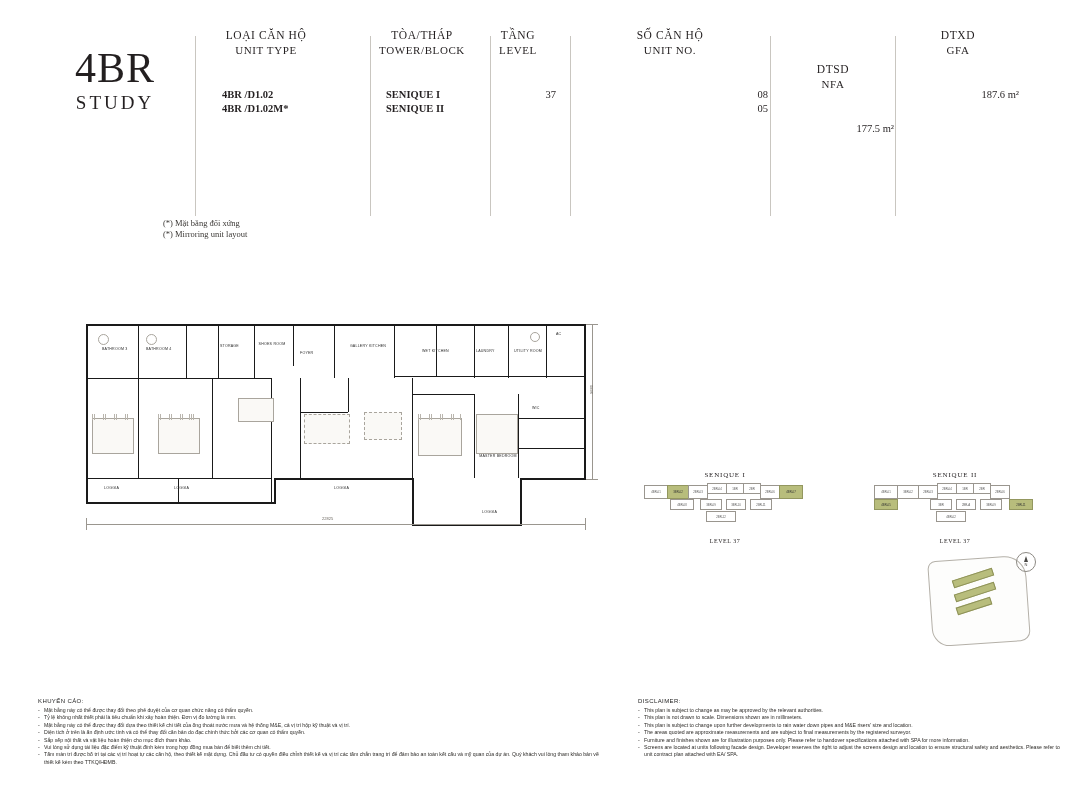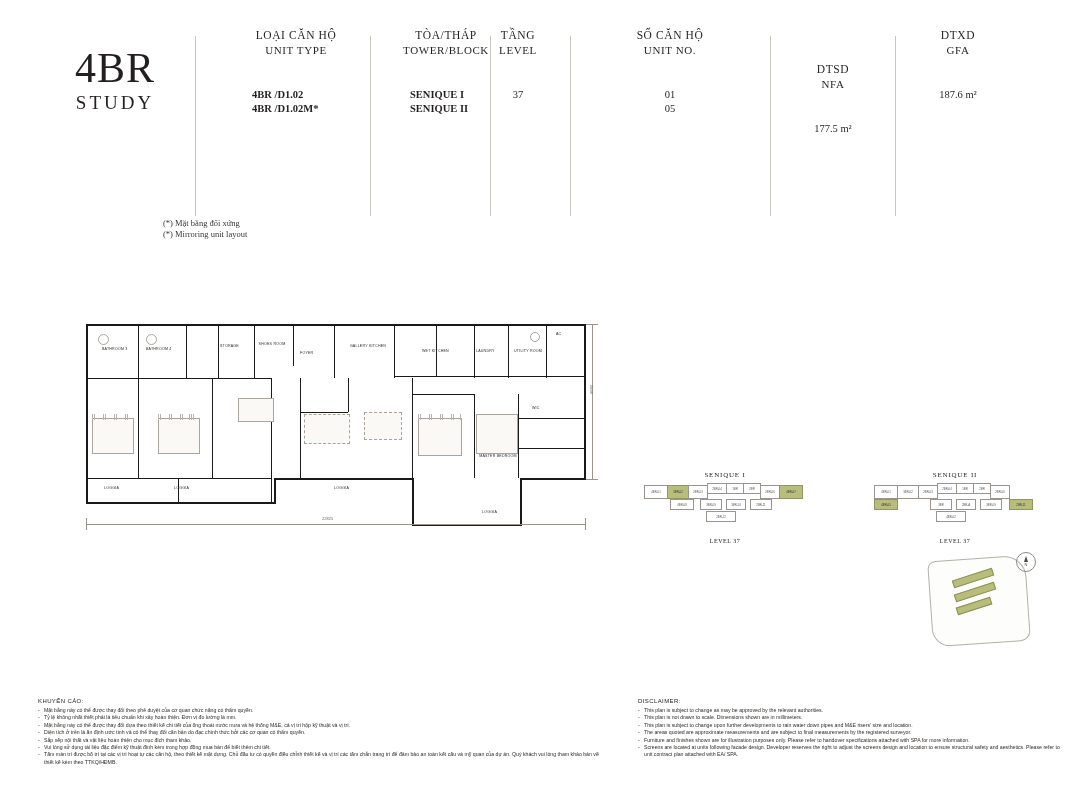--- a/index.html
+++ b/index.html
@@ -12,21 +12,21 @@
 
   
   .header{position:absolute;left:40px;top:28px;width:1000px;height:190px;}
   .hdr-title{position:absolute;left:0;top:18px;width:150px;text-align:center;}
   .hdr-title .big{font-size:42px;letter-spacing:1px;line-height:44px;font-family:"Liberation Serif",serif;}
   .hdr-title .sub{font-size:19px;letter-spacing:3px;margin-top:2px;}
 
   .col{position:absolute;top:0;}
   .col .lbl1{font-size:11.5px;letter-spacing:.6px;text-transform:uppercase;text-align:center;line-height:15px;}
   .col .lbl2{font-size:11px;letter-spacing:.6px;text-transform:uppercase;text-align:center;line-height:15px;}
-  .col .val{font-size:10.5px;text-align:center;line-height:14px;margin-top:30px;font-family:"Liberation Serif",serif;}
+  .col .val{font-size:10.5px;text-align:right;line-height:14px;margin-top:30px;font-family:"Liberation Serif",serif;}
   .col .val.left{text-align:left;font-weight:bold;}
   .vline{position:absolute;top:8px;width:1px;height:180px;background:#c9c6c0;}
 
   .note{position:absolute;left:163px;top:218px;font-size:8.5px;line-height:11px;color:#3a3734;}
 
   
   .plan{position:absolute;left:78px;top:318px;width:520px;height:215px;}
   .wall{position:absolute;background:#1a1a1a;}
   .rlabel{position:absolute;font-size:3.6px;letter-spacing:.2px;color:#2b2b2b;font-family:"Liberation Sans",sans-serif;text-transform:uppercase;}
   .hatch{position:absolute;background:
@@ -77,44 +77,44 @@
       <div class="sub">STUDY</div>
     </div>
 
     <div class="vline" style="left:155px;"></div>
     <div class="vline" style="left:330px;"></div>
     <div class="vline" style="left:450px;"></div>
     <div class="vline" style="left:530px;"></div>
     <div class="vline" style="left:730px;"></div>
     <div class="vline" style="left:855px;"></div>
 
-    <div class="col" style="left:172px;width:168px;">
+    <div class="col" style="left:142px;width:168px;">
       <div class="lbl1">LOẠI CĂN HỘ</div>
       <div class="lbl2">UNIT TYPE</div>
       <div class="val left" style="padding-left:40px;">4BR /D1.02</div>
       <div class="val left" style="margin-top:0;padding-left:40px;">4BR /D1.02M*</div>
     </div>
 
-    <div class="col" style="left:348px;width:116px;">
+    <div class="col" style="left:324px;width:116px;">
       <div class="lbl1">TÒA/THÁP</div>
       <div class="lbl2">TOWER/BLOCK</div>
       <div class="val left" style="padding-left:22px;">SENIQUE I</div>
       <div class="val left" style="margin-top:0;padding-left:22px;">SENIQUE II</div>
     </div>
 
     <div class="col" style="left:440px;width:76px;">
       <div class="lbl1">TẦNG</div>
       <div class="lbl2">LEVEL</div>
       <div class="val">37</div>
     </div>
 
     <div class="col" style="left:532px;width:196px;">
       <div class="lbl1">SỐ CĂN HỘ</div>
       <div class="lbl2">UNIT NO.</div>
-      <div class="val">01</div>
+      <div class="val">08</div>
       <div class="val" style="margin-top:0;">05</div>
     </div>
 
     <div class="col" style="left:732px;width:122px;margin-top:34px;">
       <div class="lbl1">DTSD</div>
       <div class="lbl2">NFA</div>
       <div class="val">177.5 m²</div>
     </div>
 
     <div class="col" style="left:857px;width:122px;">

